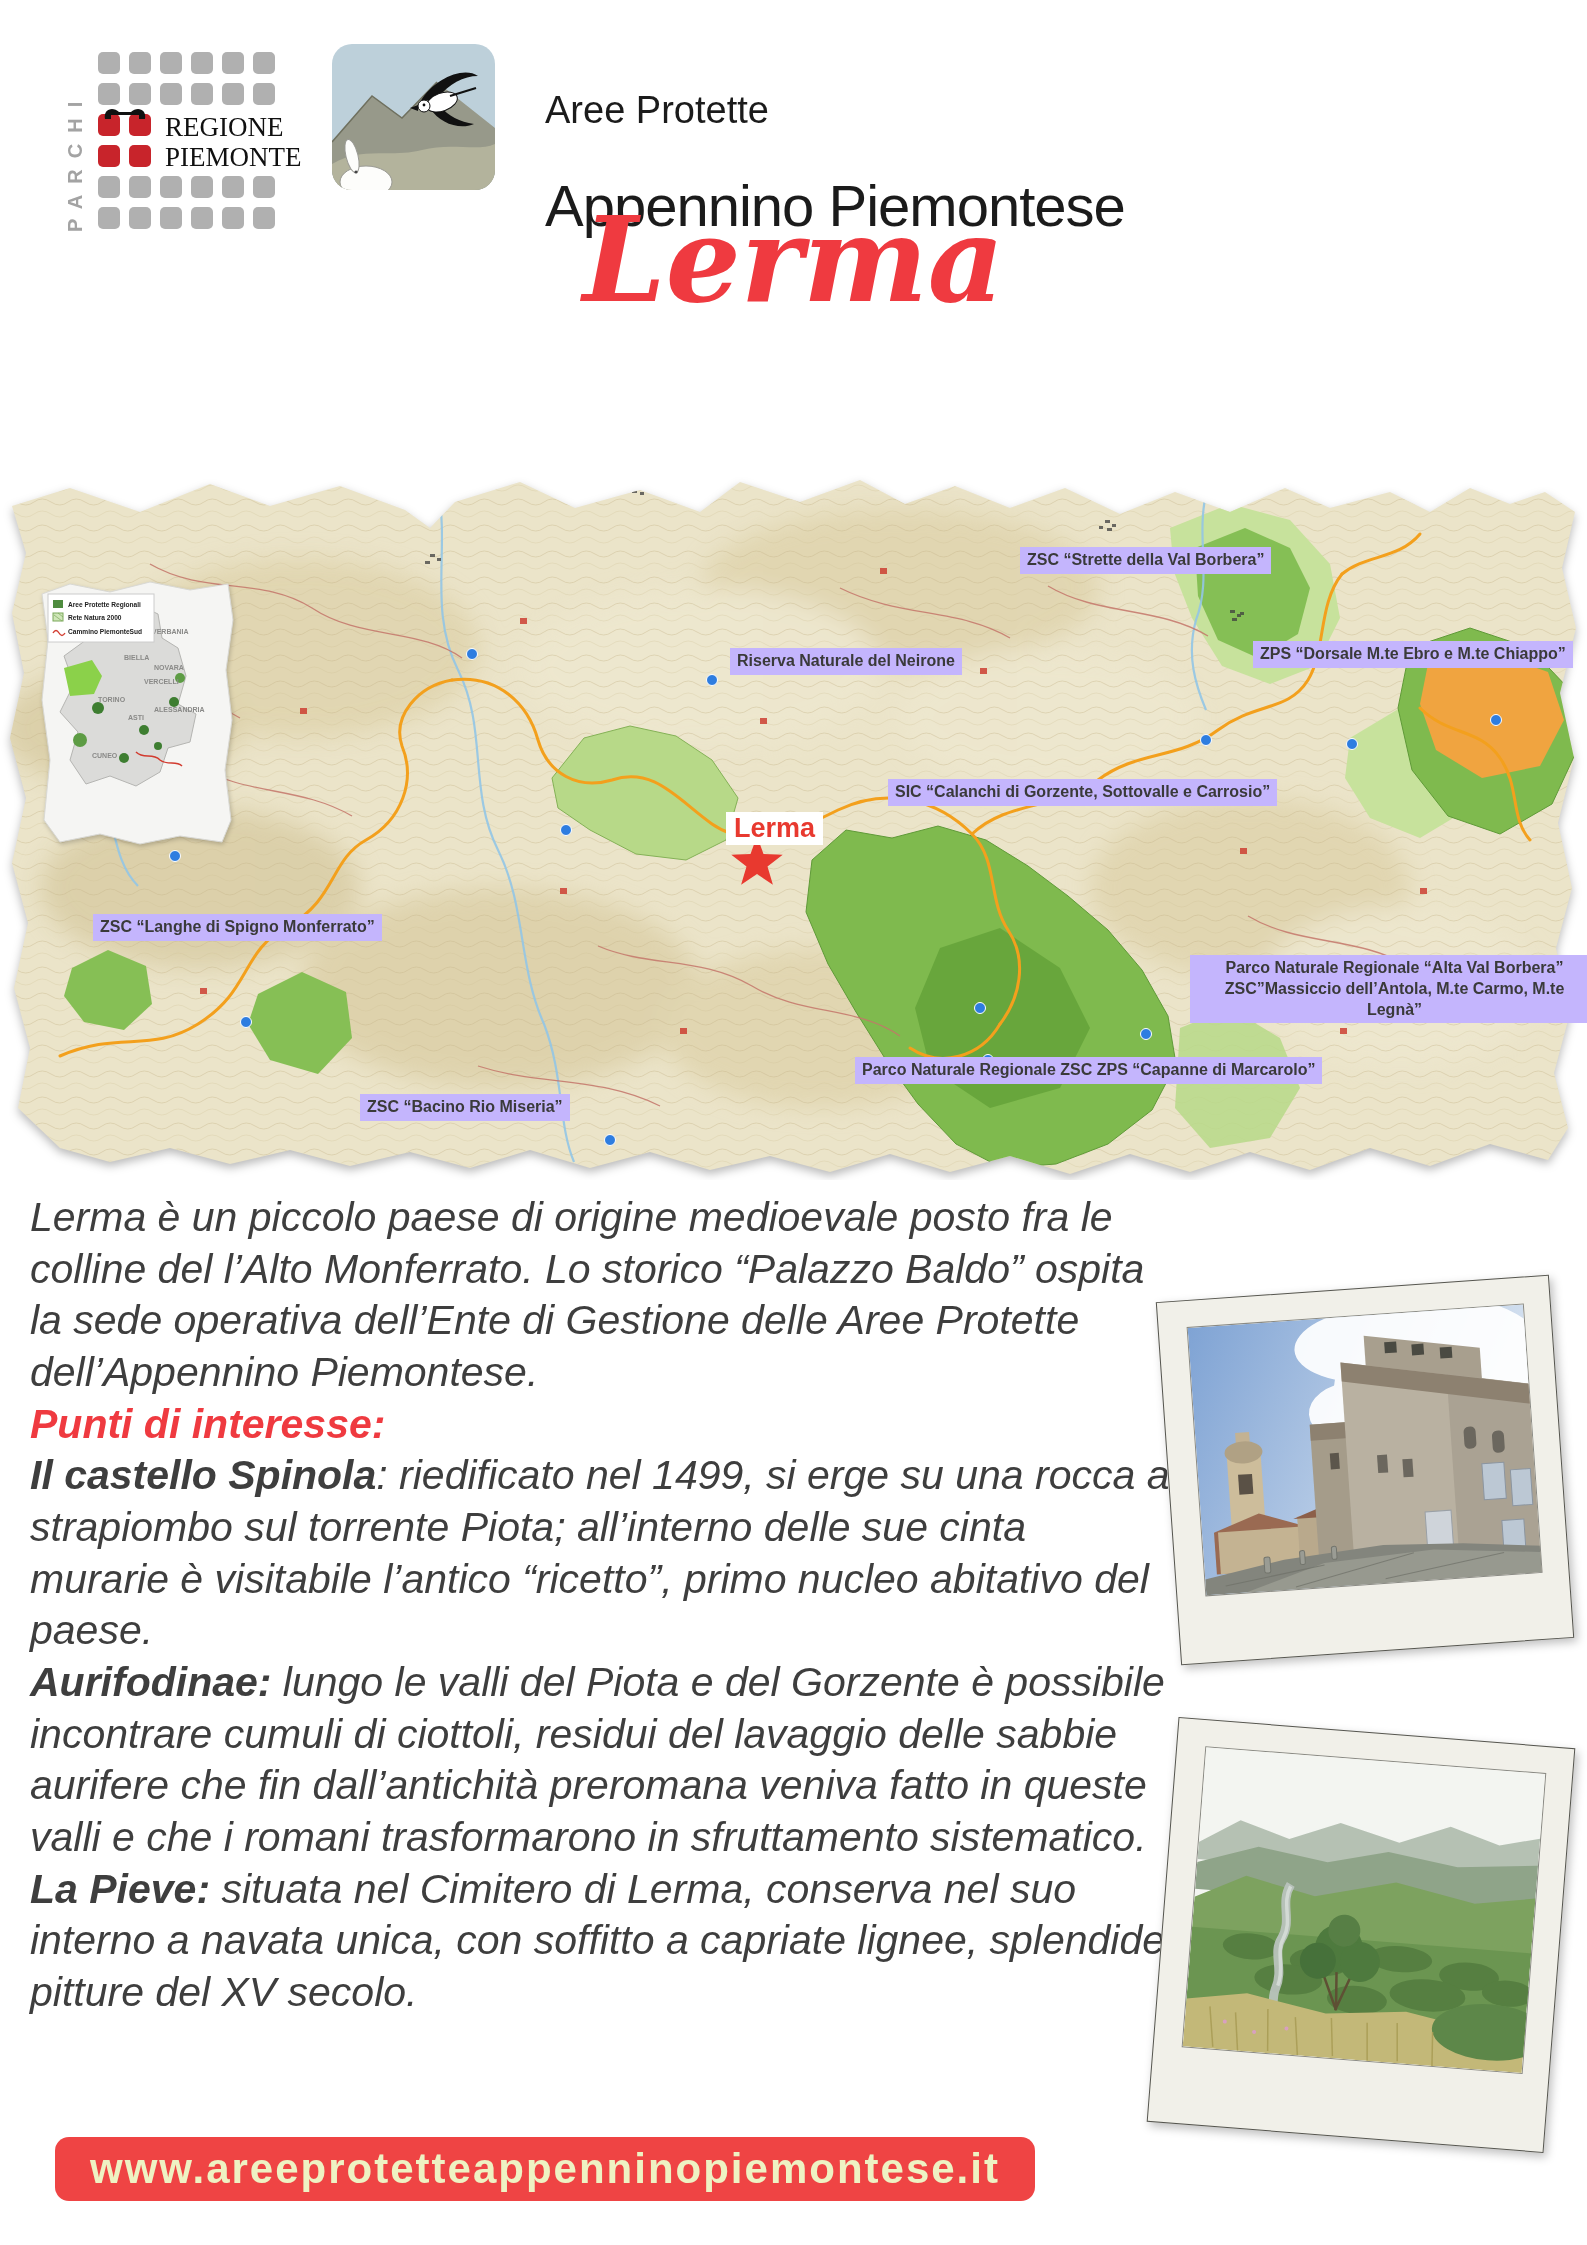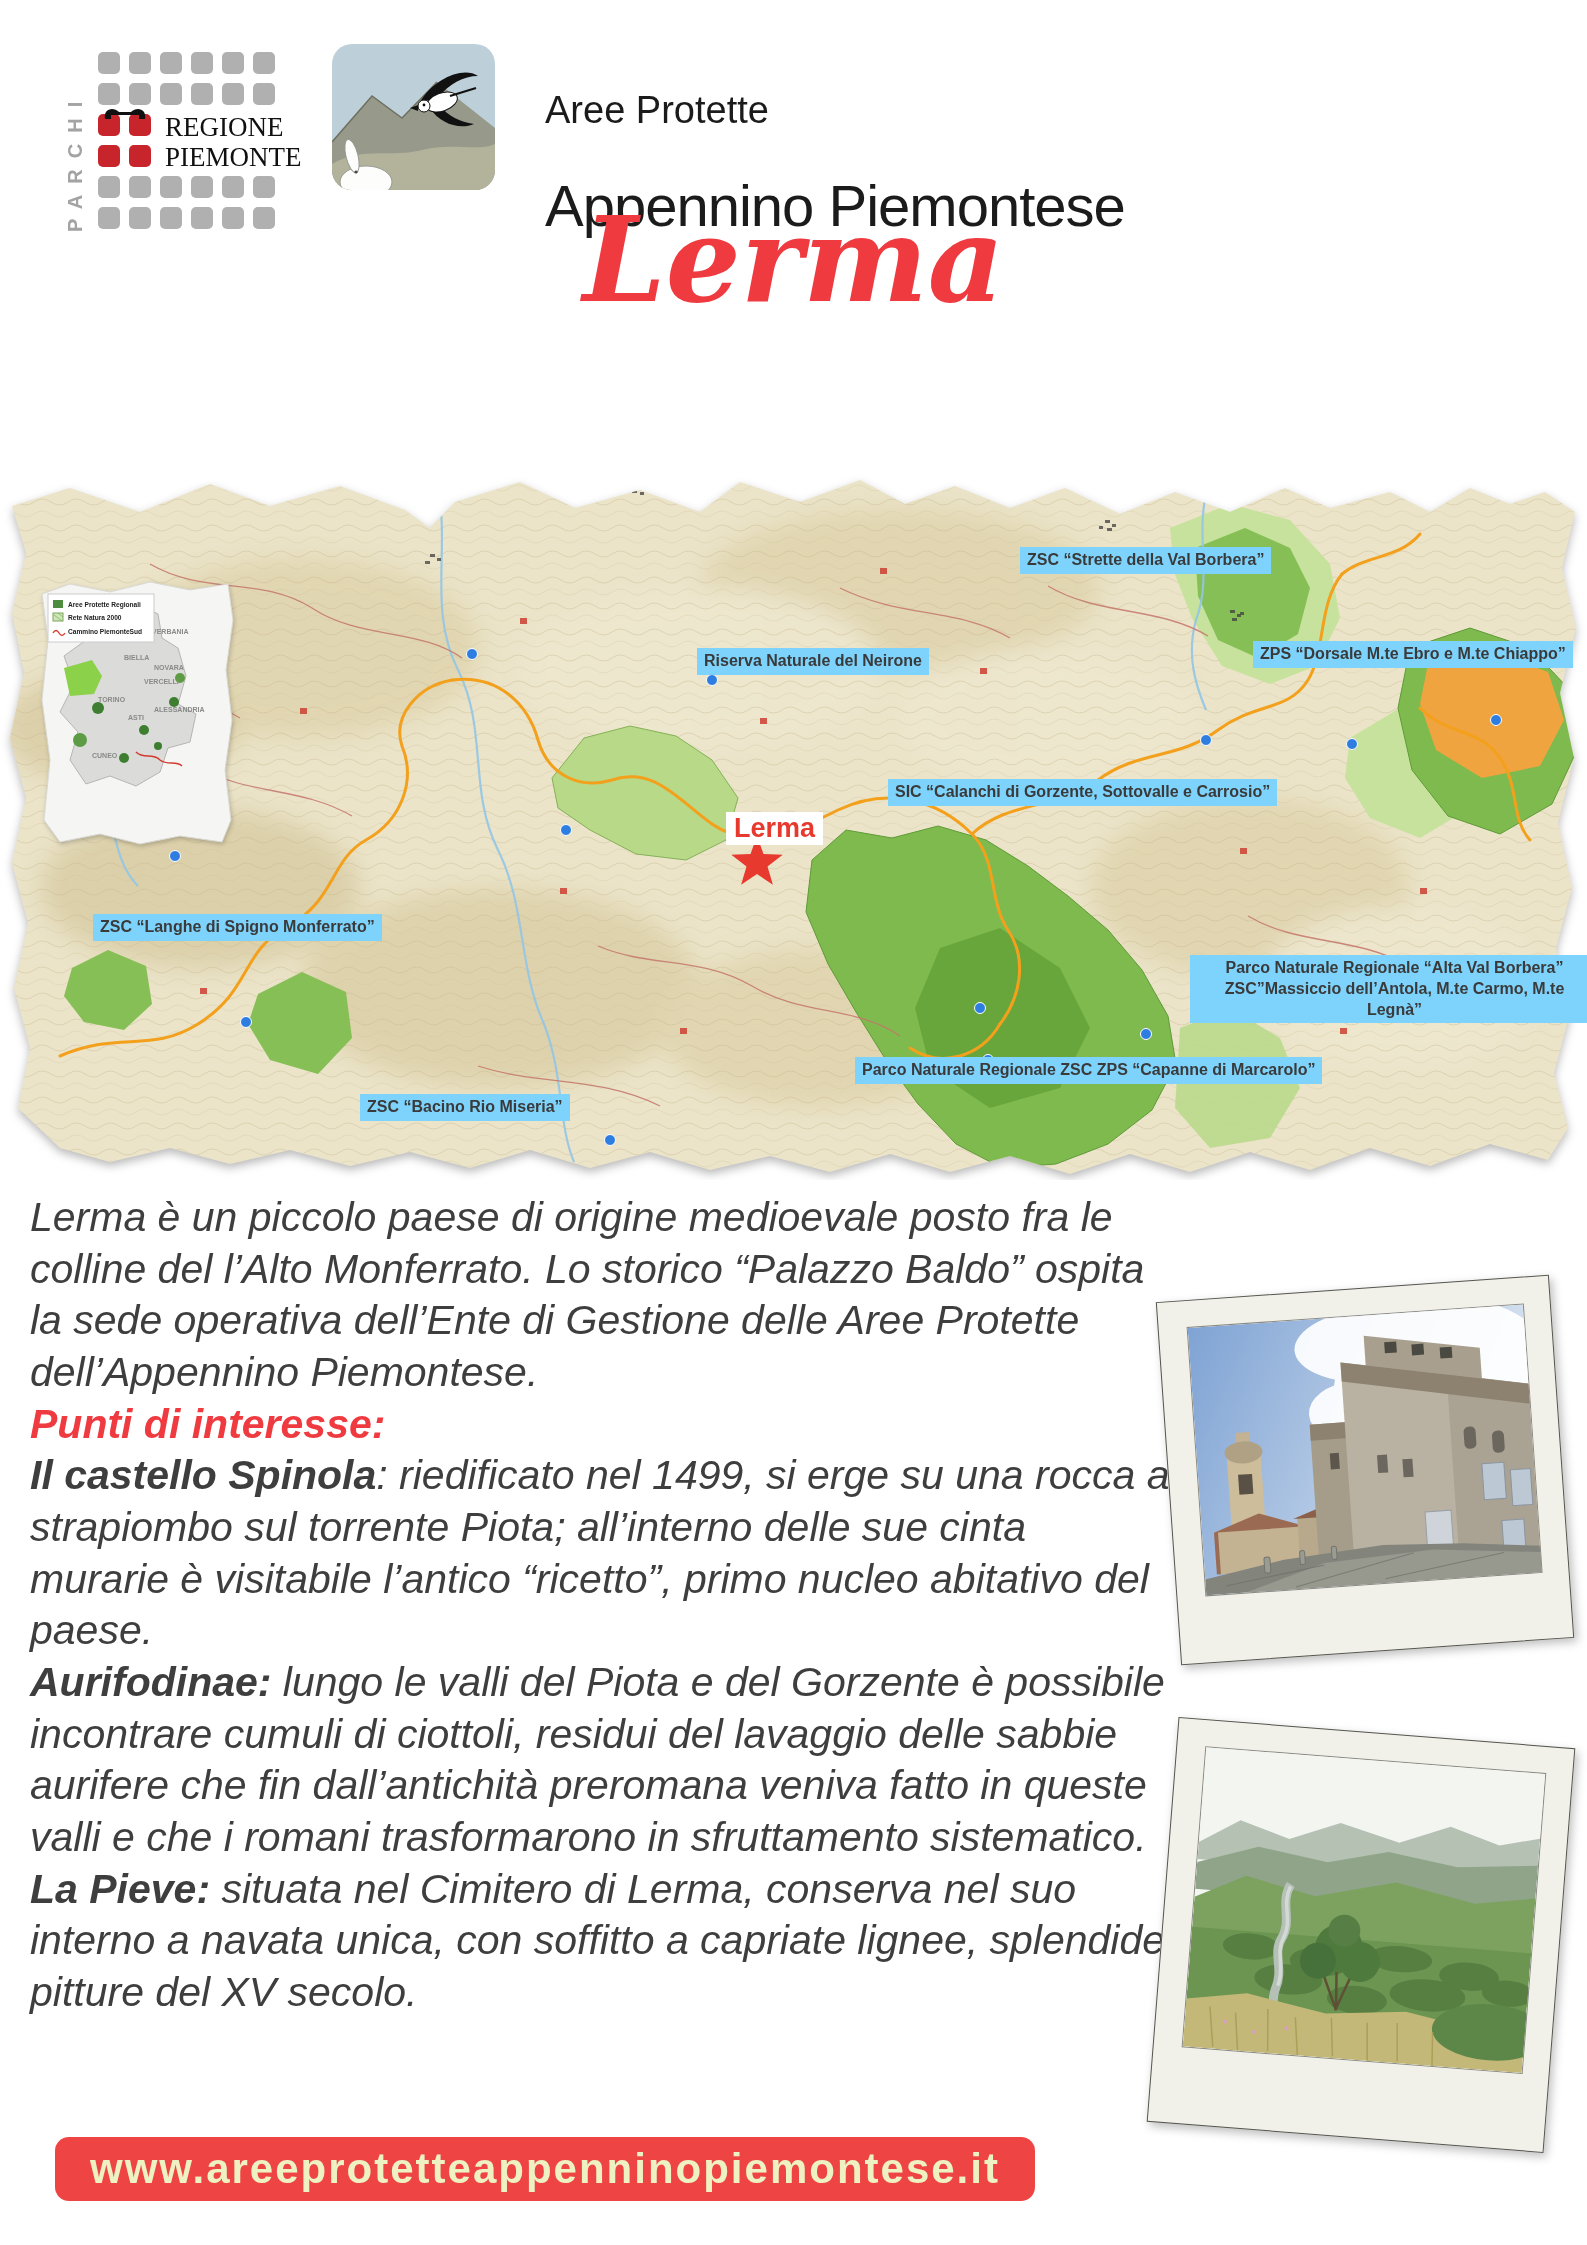--- a/index.html
+++ b/index.html
@@ -25,21 +25,21 @@
   .org-name .l1{font-size:38px;font-weight:500;line-height:44px;}
   .org-name .l2{font-size:58px;font-weight:500;line-height:64px;letter-spacing:-1px;margin-top:42px;}
 
   
   .title{position:absolute;left:0;top:200px;width:1587px;text-align:center;
     font-family:"DejaVu Serif",serif;font-style:italic;font-weight:700;
     font-size:118px;color:#ef3a40;line-height:120px;}
 
   
   .map{position:absolute;left:0;top:468px;width:1587px;height:712px;}
-  .mlabel{position:absolute;background:#7dd3fc;color:#3a3a3a;
+  .mlabel{position:absolute;background:#c4b5fd;color:#3a3a3a;
     font:700 16px/1.3 "Liberation Sans",sans-serif;padding:3px 7px;
     white-space:pre-line;}
   .mcenter{text-align:center;}
   .lerma-label{position:absolute;left:726px;top:344px;background:#ffffff;
     color:#e8392f;font:700 27px "Liberation Sans",sans-serif;padding:1px 8px;}
 
   
   .bodytext{position:absolute;left:30px;top:1192px;width:1140px;
     font-family:"Liberation Sans",sans-serif;font-style:italic;
     font-size:41px;line-height:1.26;color:#3e3e3e;}
@@ -324,21 +324,21 @@
         <text x="28" y="40">Rete Natura 2000</text>
         <text x="28" y="54">Cammino PiemonteSud</text>
       </g>
     </g>
   </g>
 </svg>
 
   
   <div class="mlabel" style="left:1020px;top:79px">ZSC “Strette della Val Borbera”</div>
   <div class="mlabel" style="left:1253px;top:173px">ZPS “Dorsale M.te Ebro e M.te Chiappo”</div>
-  <div class="mlabel" style="left:697px;top:180px">Riserva Naturale del Neirone</div>
+  <div class="mlabel" style="left:730px;top:180px">Riserva Naturale del Neirone</div>
   <div class="mlabel" style="left:888px;top:311px">SIC “Calanchi di Gorzente, Sottovalle e Carrosio”</div>
   <div class="mlabel" style="left:93px;top:446px">ZSC “Langhe di Spigno Monferrato”</div>
   <div class="mlabel mcenter" style="left:1190px;top:487px;width:395px">Parco Naturale Regionale “Alta Val Borbera”
 ZSC”Massiccio dell’Antola, M.te Carmo, M.te Legnà”</div>
   <div class="mlabel" style="left:855px;top:589px">Parco Naturale Regionale ZSC ZPS “Capanne di Marcarolo”</div>
   <div class="mlabel" style="left:360px;top:626px">ZSC “Bacino Rio Miseria”</div>
   <div class="lerma-label">Lerma</div>
 </div>
 
 <div class="bodytext">

